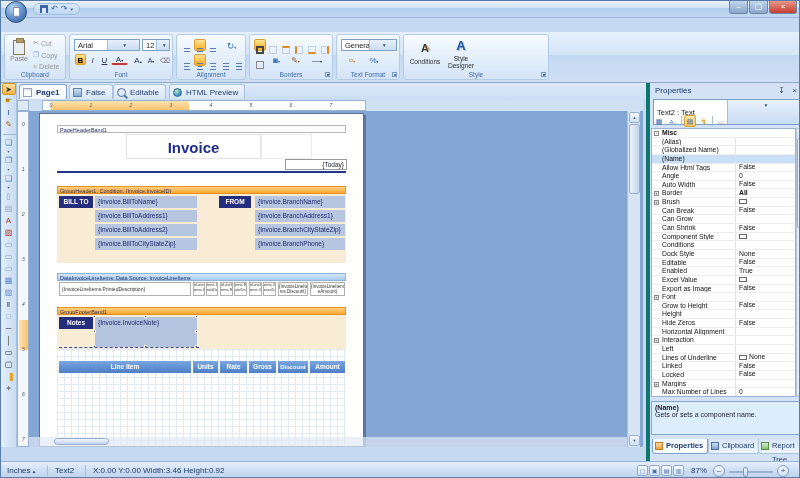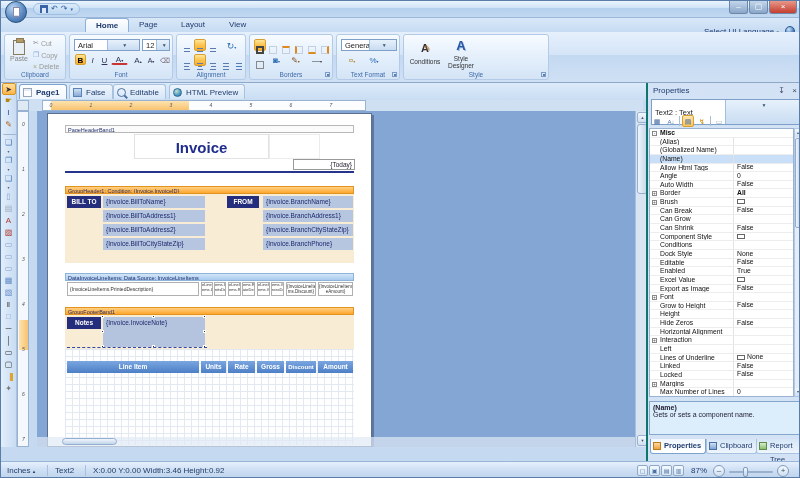--- a/index.html
+++ b/index.html
@@ -90,21 +90,21 @@
   .hruler{position:absolute;left:28px;top:99px;width:614px;height:11px;background:#cfe0f2;}
   .hr-white{position:absolute;left:13px;top:0;width:324px;height:11px;background:#fcfdfe;border:1px solid #9ab2d2;}
   .hr-orange{position:absolute;left:22px;top:1px;width:138px;height:9px;background:linear-gradient(#fde3ae,#f8c371);}
   .rnum{position:absolute;top:2px;font-size:5px;color:#555;transform:translateX(-50%);}
   .vruler{position:absolute;left:16px;top:110px;width:12px;height:336px;background:#f4f8fd;border:1px solid #9ab2d2;}
   .vr-orange{position:absolute;left:1px;top:208px;width:9px;height:30px;background:linear-gradient(90deg,#fde3ae,#f8c371);}
   .vruler .rnum{left:4px;transform:translateY(-50%);top:auto;}
   .corner{position:absolute;left:16px;top:99px;width:12px;height:11px;background:#dfe9f4;border:1px solid #9ab2d2;}
 
   
-  .canvas{position:absolute;left:28px;top:110px;width:614px;height:336px;background:#84a6d4;overflow:hidden;margin-left:8px;}
+  .canvas{position:absolute;left:28px;top:110px;width:614px;height:336px;background:#84a6d4;overflow:hidden;}
   .page{position:absolute;left:10px;top:2px;width:325px;height:334px;background:#fff;border:1px solid #5d6f8e;
     box-shadow:2px 2px 0 #5f77a0;}
   .dotgrid{background-image:radial-gradient(circle,#c4cbd8 0.6px,transparent 0.7px);background-size:4px 4px;}
   .beige{background-color:#f8ecd5;}
   .linegrid{background-image:linear-gradient(#e3e9f2 1px,transparent 1px),linear-gradient(90deg,#e3e9f2 1px,transparent 1px);
     background-size:7px 7px;}
   .bandbar{position:absolute;left:28px;width:289px;height:8px;font-size:5.5px;line-height:8px;color:#23306e;
     padding-left:2px;white-space:nowrap;overflow:hidden;}
   .bandbar.white{background:#fbfbfb;border:1px solid #b8b8b8;}
   .bandbar.orange{background:linear-gradient(#ffd084,#ffa62e);border:1px solid #e3941f;}
@@ -119,21 +119,21 @@
   .sbar-v{position:absolute;left:598px;top:0;width:13px;height:336px;background:#d9e4f2;border-left:1px solid #aabfd8;}
   .sbtn{position:absolute;left:1px;width:11px;height:11px;background:linear-gradient(#f2f7fc,#cfdff0);
     border:1px solid #9ab2d2;border-radius:2px;font-size:4px;text-align:center;line-height:10px;color:#456;}
   .sthumb{position:absolute;left:1px;top:13px;width:11px;height:70px;background:linear-gradient(90deg,#eef4fb,#c3d4ea);
     border:1px solid #93aed0;border-radius:3px;}
   .sbar-h{position:absolute;left:0;top:326px;width:598px;height:10px;background:rgba(223,233,245,.7);}
   .sthumb-h{position:absolute;left:25px;top:1px;width:55px;height:7px;background:linear-gradient(#f0f6fc,#c3d4ea);
     border:1px solid #93aed0;border-radius:4px;}
 
   
-  .panel{position:absolute;left:645px;top:82px;width:155px;height:378px;background:#d3e3f5;border-left:2px solid #0f766e;}
+  .panel{position:absolute;left:645px;top:82px;width:155px;height:378px;background:#d3e3f5;border-left:4px solid #0f766e;}
   .ptitle{position:absolute;left:0;top:0;width:100%;height:15px;font-size:8px;line-height:15px;color:#1f3b6e;padding-left:5px;}
   .ptools{position:absolute;left:3px;top:31px;height:13px;display:flex;gap:2px;align-items:center;}
   .pti{width:12px;height:12px;font-size:7px;line-height:12px;text-align:center;color:#4a6fa5;border:1px solid transparent;border-radius:2px;}
   .pti.on{background:linear-gradient(#fde8b0,#fbc65e);border-color:#d9a02f;}
   .pti.off{color:#9aacc4;}
   .ptsep{width:1px;height:10px;background:#aabfd8;}
   .pgrid{position:absolute;left:1px;top:45px;width:145px;height:269px;background:#fff;border:1px solid #9ab2d2;overflow:hidden;}
   .prow{display:flex;height:8.65px;border-bottom:1px solid #ededed;align-items:stretch;}
   .prow.sel{background:#c9def7;}
   .pexp{width:9px;font-size:5px;line-height:8px;text-align:center;color:#555;}
@@ -198,28 +198,20 @@
     <div class="winbtns">
       <div class="wbtn">–</div>
       <div class="wbtn">▢</div>
       <div class="wbtn close">×</div>
     </div>
   </div>
   <div class="officebtn">
       <span class="doc"></span>
     </div>
 
-  <div class="tabrow">
-    <div class="rtab active" style="left:84px">Home</div>
-    <div class="rtab" style="left:128px">Page</div>
-    <div class="rtab" style="left:170px">Layout</div>
-    <div class="rtab" style="left:218px">View</div>
-    <div class="uilang"><span>Select UI Language</span> <span class="dd">▾</span></div>
-    <div class="helpsphere"></div>
-  </div>
 
   <div class="ribbon">
 
     <div class="grp" style="left:3px;width:62px">
       <div class="rbtn" style="left:2px;top:2px;width:24px;height:34px">
         <div class="clipic"></div>
         <div style="font-size:7px;color:#888">Paste</div>
       </div>
       <div class="sml" style="position:absolute;left:28px;top:4px">
           <span style="color:#889">✂</span>

